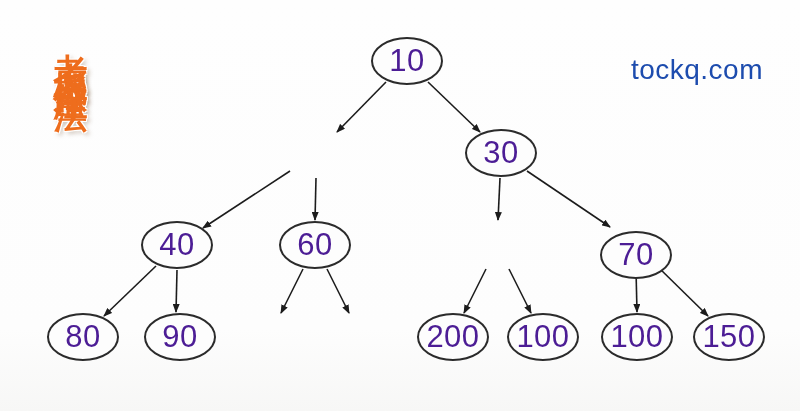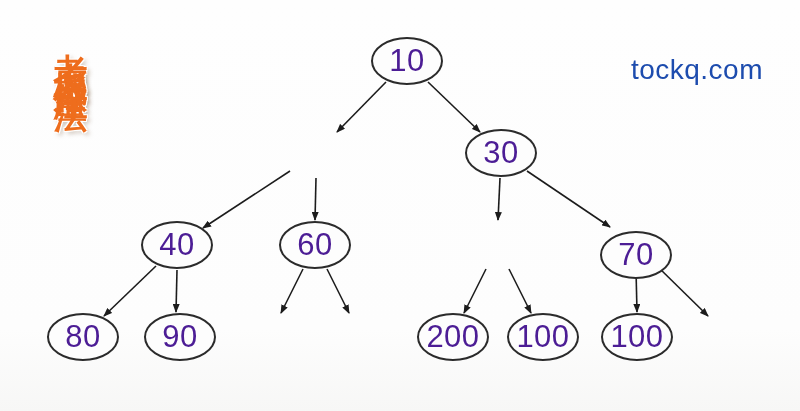--- a/index.html
+++ b/index.html
@@ -129,14 +129,17 @@
     </div>
   <div class="node" style="left:417px;top:313px">
       <span>200</span>
     </div>
   <div class="node" style="left:507px;top:313px">
       <span>100</span>
     </div>
   <div class="node" style="left:601px;top:313px">
       <span>100</span>
     </div>
+  <div class="node" style="left:693px;top:313px">
+      <span>150</span>
+    </div>
 
 </div>
 
 </body></html>

